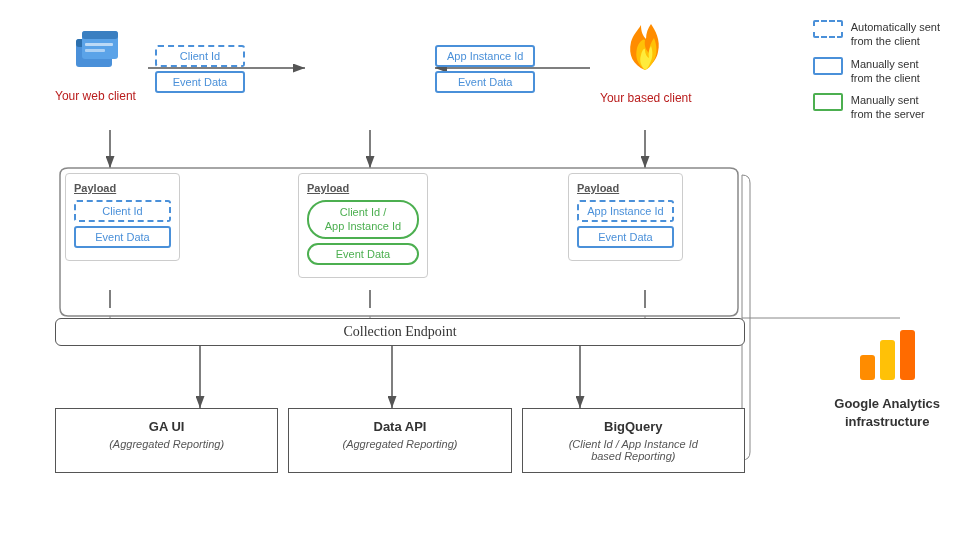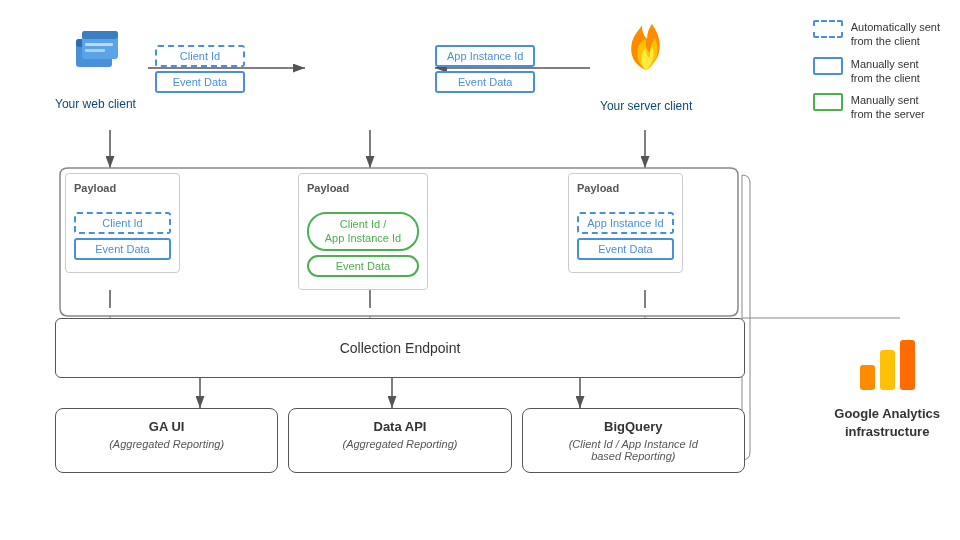--- a/index.html
+++ b/index.html
@@ -55,23 +55,23 @@
       background: #fff;
     }
     .legend-text {
       font-size: 11px;
       color: #333;
       line-height: 1.3;
     }
 
     .client-label {
       font-size: 12px;
-      color: #0c4a6e;
-      text-align: center;
-      margin-top: 20px;
+      color: #b91c1c;
+      text-align: center;
+      margin-top: 12px;
     }
     .data-box {
       border: 2px solid;
       border-radius: 3px;
       padding: 3px 10px;
       font-size: 11px;
       text-align: center;
       background: #fff;
       min-width: 90px;
     }
@@ -90,21 +90,22 @@
       border-radius: 4px;
       padding: 8px;
       background: #fff;
       min-width: 120px;
     }
 
     .payload-title {
       font-size: 11px;
       font-weight: bold;
       color: #555;
-      margin-bottom: 18px;
+      margin-bottom: 6px;
+      text-decoration: underline;
     }
 
     .payload-item {
       border: 2px solid;
       border-radius: 3px;
       padding: 3px 8px;
       font-size: 11px;
       text-align: center;
       background: #fff;
       margin-bottom: 4px;
@@ -127,41 +128,42 @@
     }
 
     
     .collection-endpoint {
       position: absolute;
       top: 318px;
       left: 55px;
       right: 215px;
       border: 1.5px solid #555;
       border-radius: 6px;
-      padding: 21px 20px;
+      padding: 5px 20px;
       text-align: center;
       font-size: 14px;
       color: #333;
       background: #fff;
+      font-family: Liberation Serif, serif;
     }
 
     
     .output-row {
       position: absolute;
       top: 408px;
       left: 55px;
       right: 215px;
       display: flex;
       gap: 10px;
     }
 
     .output-box {
       flex: 1;
       border: 1.5px solid #555;
-      border-radius: 8px;
+      border-radius: 0;
       padding: 10px 8px;
       text-align: center;
       background: #fff;
     }
 
     .output-box-title {
       font-size: 13px;
       font-weight: bold;
       color: #333;
     }
@@ -170,21 +172,21 @@
       font-size: 11px;
       color: #555;
       font-style: italic;
       margin-top: 4px;
     }
 
     
     .ga-infra {
       position: absolute;
       right: 20px;
-      top: 330px;
+      top: 320px;
       display: flex;
       flex-direction: column;
       align-items: center;
       gap: 10px;
     }
 
     .ga-label {
       font-size: 13px;
       font-weight: bold;
       color: #333;
@@ -301,21 +303,21 @@
   </div>
 
   <div style="position:absolute; top:20px; left:600px; display:flex; flex-direction:column; align-items:center; gap:4px;">
 
     <svg width="45" height="55">
 
       <path d="M22 50 C10 45 5 35 8 22 C10 15 15 10 18 5 C18 12 20 16 23 19 C23 13 25 8 28 4 C32 10 38 20 35 32 C34 38 30 44 22 50Z" fill="#FF8C00"></path>
       <path d="M22 50 C14 44 12 37 14 28 C16 22 20 18 22 20 C21 26 23 30 26 33 C26 27 28 22 31 18 C34 25 35 35 30 42 C28 46 25 49 22 50Z" fill="#FFC107"></path>
       <path d="M22 50 C18 46 16 41 18 35 C19 30 22 27 22 30 C22 34 24 37 26 38 C25 33 26 29 28 26 C30 31 30 38 27 43 C26 46 24 49 22 50Z" fill="#FFEB3B"></path>
     </svg>
-    <div class="client-label">Your server client</div>
+    <div class="client-label">Your based client</div>
   </div>
 
   <div style="position:absolute; top:173px; left:65px; min-width:115px;" class="payload-block">
     <div class="payload-title">Payload</div>
     <div class="payload-item blue-dashed">Client Id</div>
     <div class="payload-item blue">Event Data</div>
   </div>
 
   <div style="position:absolute; top:173px; left:298px; min-width:130px;" class="payload-block">
     <div class="payload-title">Payload</div>

